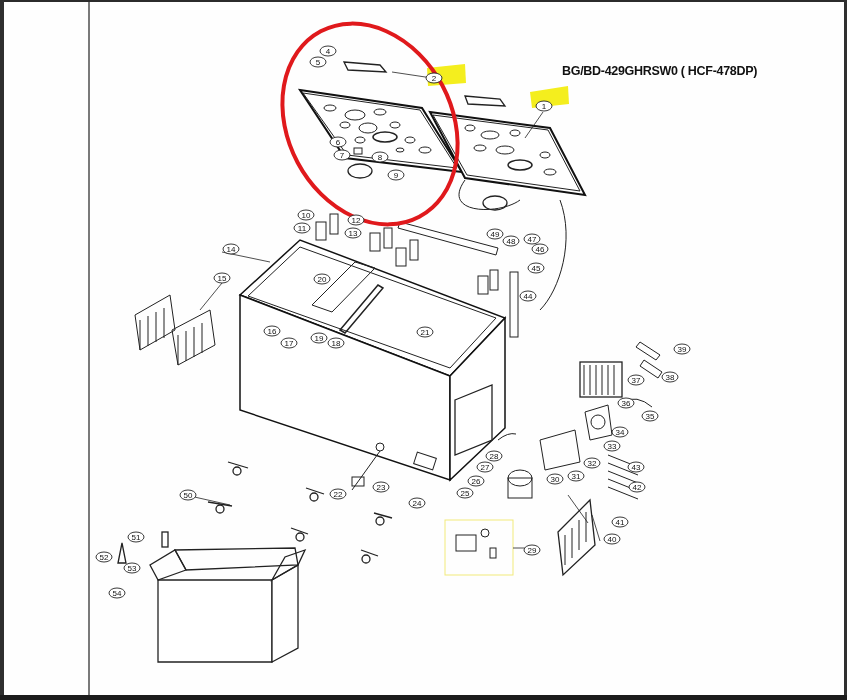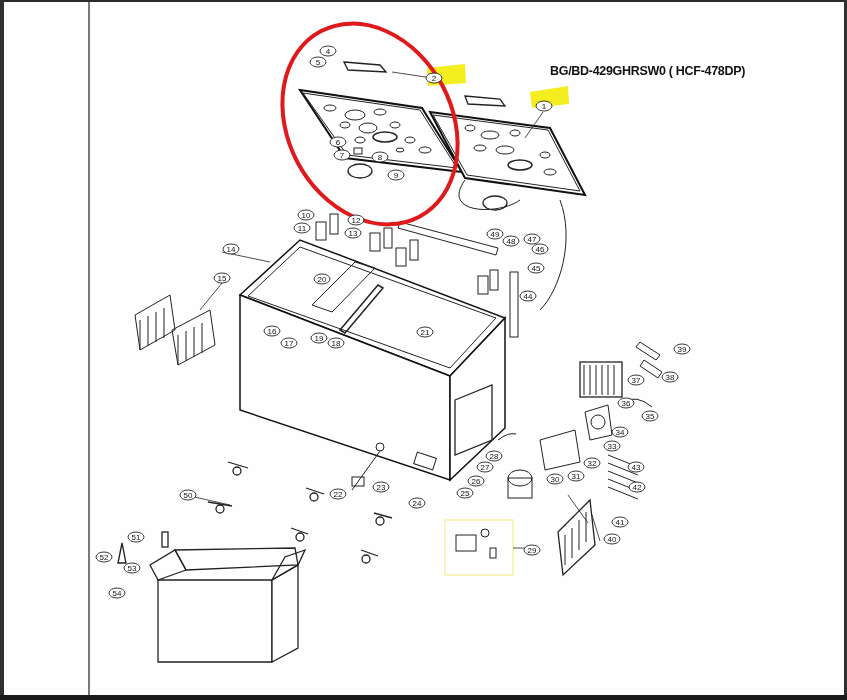--- a/index.html
+++ b/index.html
@@ -3,21 +3,21 @@
 <meta charset="utf-8">
 <style>
   html,body{margin:0;padding:0;}
   body{width:847px;height:700px;background:#2b2b2b;position:relative;overflow:hidden;font-family:"Liberation Sans",sans-serif;}
   .page{position:absolute;left:4px;top:2px;width:840px;height:693px;background:#fefefe;}
   .bottom-bar{position:absolute;left:0;top:695px;width:847px;height:5px;background:#1c1c1c;}
   .left-strip{position:absolute;left:0;top:0;width:4px;height:700px;background:#2f2f2f;}
   .right-strip{position:absolute;left:844px;top:0;width:3px;height:700px;background:#2f2f2f;}
   .divider{position:absolute;left:88px;top:2px;width:2px;height:693px;background:#7a7a7a;}
   svg.diagram{position:absolute;left:0;top:0;width:847px;height:700px;}
-  .title{position:absolute;left:550px;top:64px;font-size:12.5px;font-weight:bold;color:#111;letter-spacing:-0.3px;white-space:nowrap;}
+  .title{position:absolute;left:562px;top:64px;font-size:12.5px;font-weight:bold;color:#111;letter-spacing:-0.3px;white-space:nowrap;}
   .callout text{font-family:"Liberation Sans",sans-serif;font-size:8px;fill:#111;}
 </style>
 </head>
 <body>
 
 <div class="left-strip"></div>
 <div class="right-strip"></div>
 <div class="page"></div>
 <div class="bottom-bar"></div>
 <div class="divider"></div>

